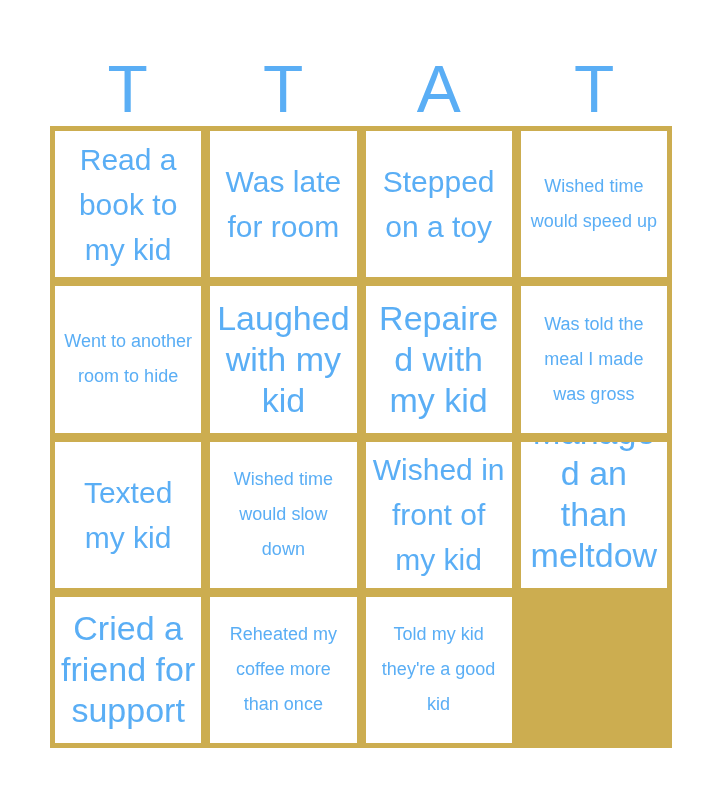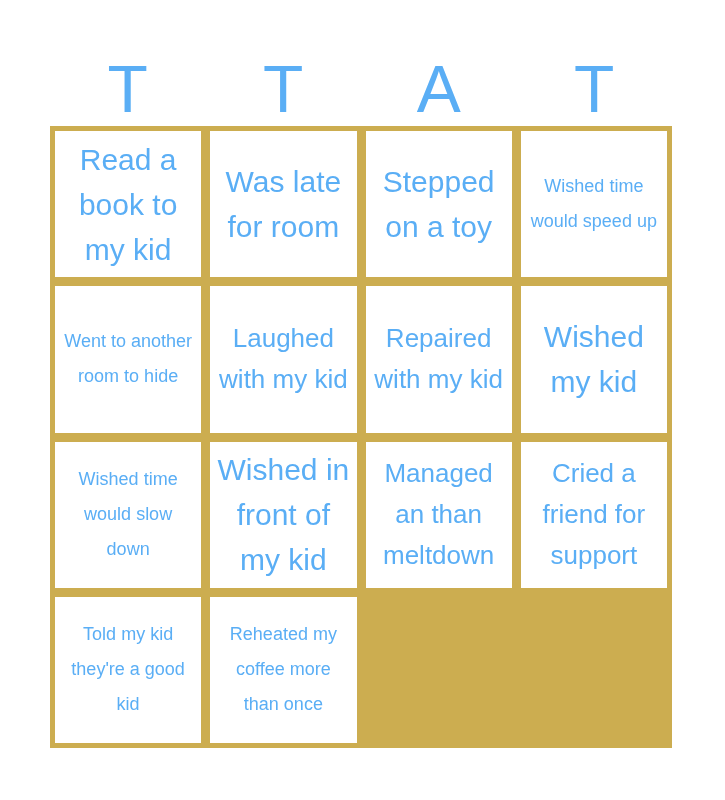--- a/index.html
+++ b/index.html
@@ -75,21 +75,21 @@
   .cell-text {
     color: #5aaef5;
     font-weight: 400;
     width: 100%;
     display: block;
     word-wrap: break-word;
   }
 
   
   .size-lg .cell-text { font-size: 30px; line-height: 45px; }
-  .size-md .cell-text { font-size: 26px; line-height: 41px; }
+  .size-md .cell-text { font-size: 34px; line-height: 41px; }
   .size-sm .cell-text { font-size: 18px; line-height: 35px; }
 </style>
 </head>
 <body>
 
 <div id="card">
 
   <div id="bingo-header">
       <div class="header-letter">T</div>
       <div class="header-letter">T</div>
@@ -112,36 +112,39 @@
       </div>
       <div class="bingo-cell size-sm">
         <span class="cell-text">Went to another room to hide</span>
       </div>
       <div class="bingo-cell size-md">
         <span class="cell-text">Laughed with my kid</span>
       </div>
       <div class="bingo-cell size-md">
         <span class="cell-text">Repaired with my kid</span>
       </div>
+      <div class="bingo-cell size-sm">
+        <span class="cell-text">Was told the meal I made was gross</span>
+      </div>
       <div class="bingo-cell size-lg">
-        <span class="cell-text">Wished my kid</span>
+        <span class="cell-text">Texted my kid</span>
       </div>
       <div class="bingo-cell size-sm">
         <span class="cell-text">Wished time would slow down</span>
       </div>
       <div class="bingo-cell size-lg">
         <span class="cell-text">Wished in front of my kid</span>
       </div>
       <div class="bingo-cell size-md">
         <span class="cell-text">Managed an than meltdown</span>
       </div>
       <div class="bingo-cell size-md">
         <span class="cell-text">Cried a friend for support</span>
       </div>
       <div class="bingo-cell size-sm">
-        <span class="cell-text">Told my kid they're a good kid</span>
+        <span class="cell-text">Reheated my coffee more than once</span>
       </div>
       <div class="bingo-cell size-sm">
-        <span class="cell-text">Reheated my coffee more than once</span>
+        <span class="cell-text">Told my kid they're a good kid</span>
       </div>
     </div>
 
 </div>
 
 </body></html>

